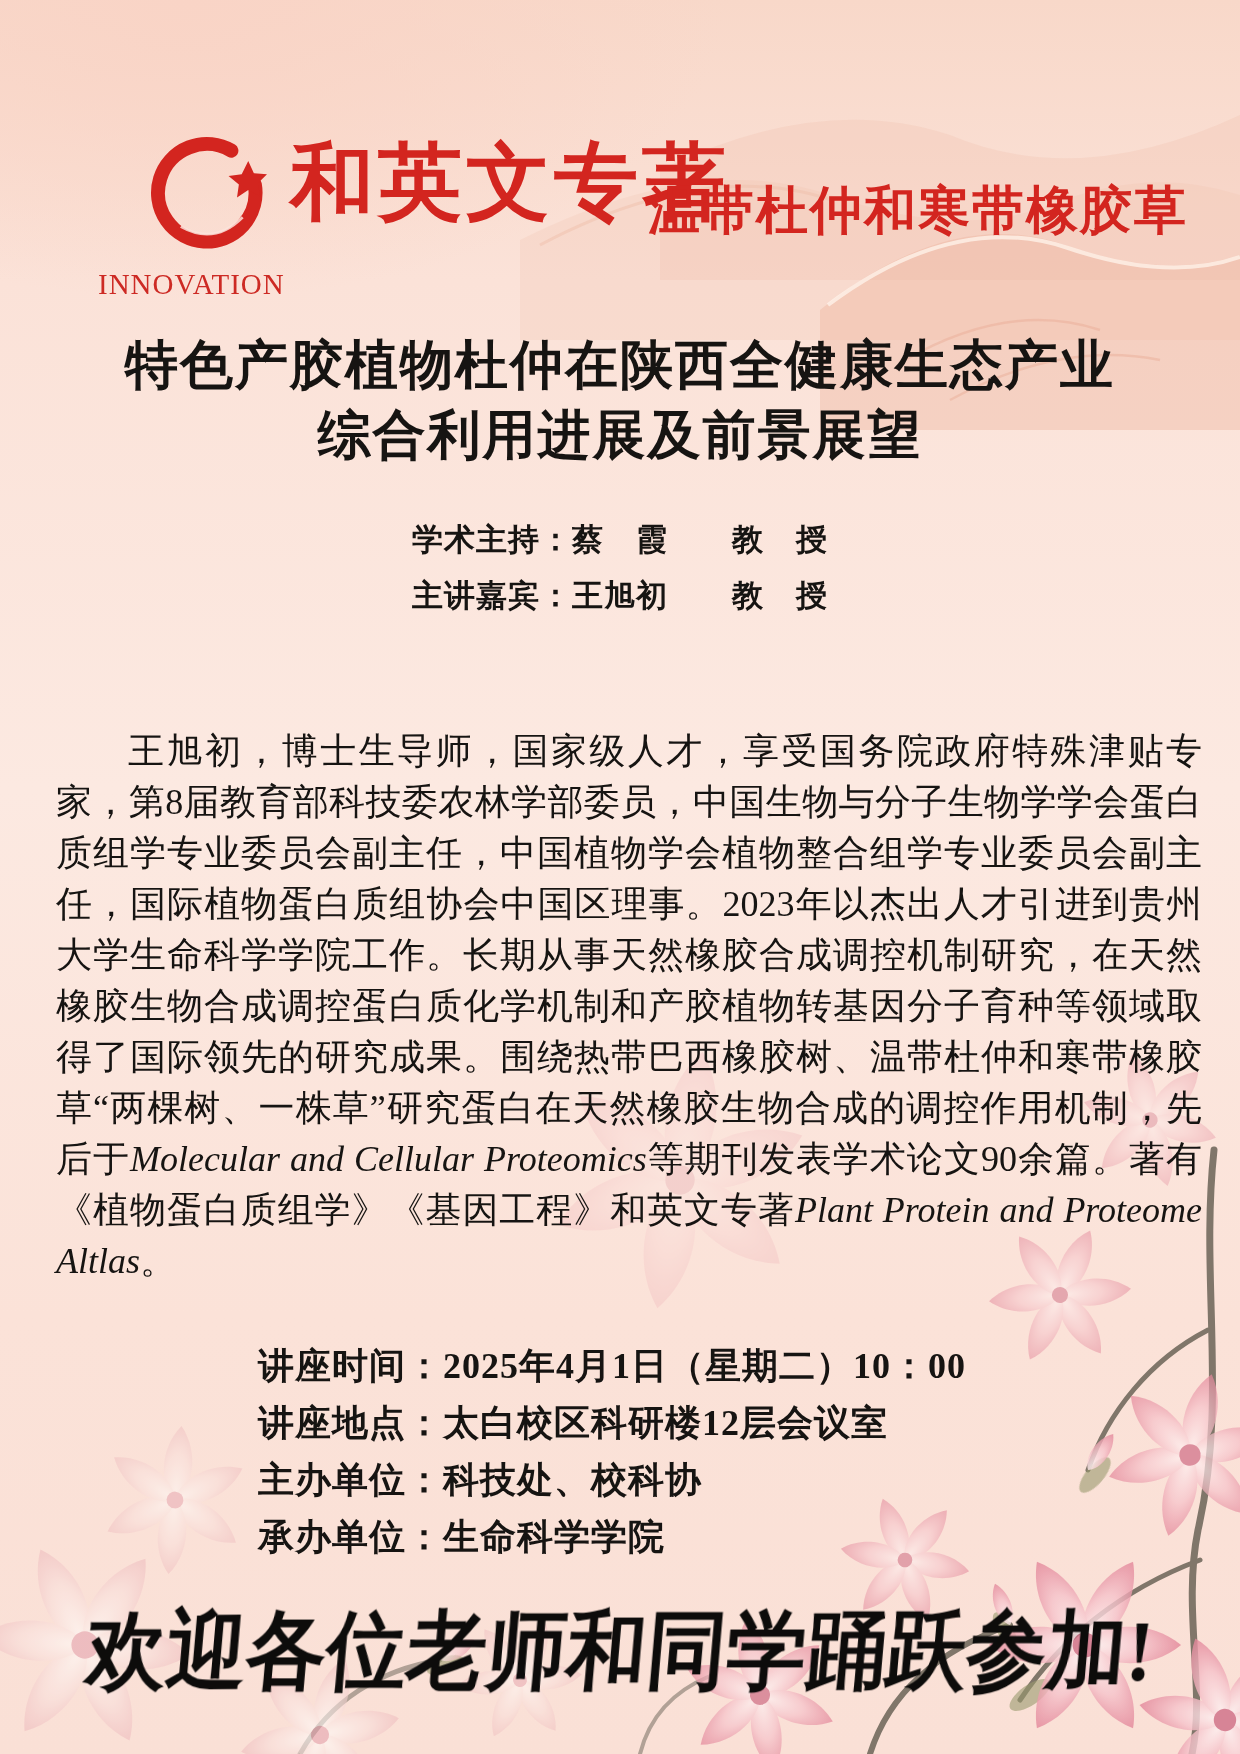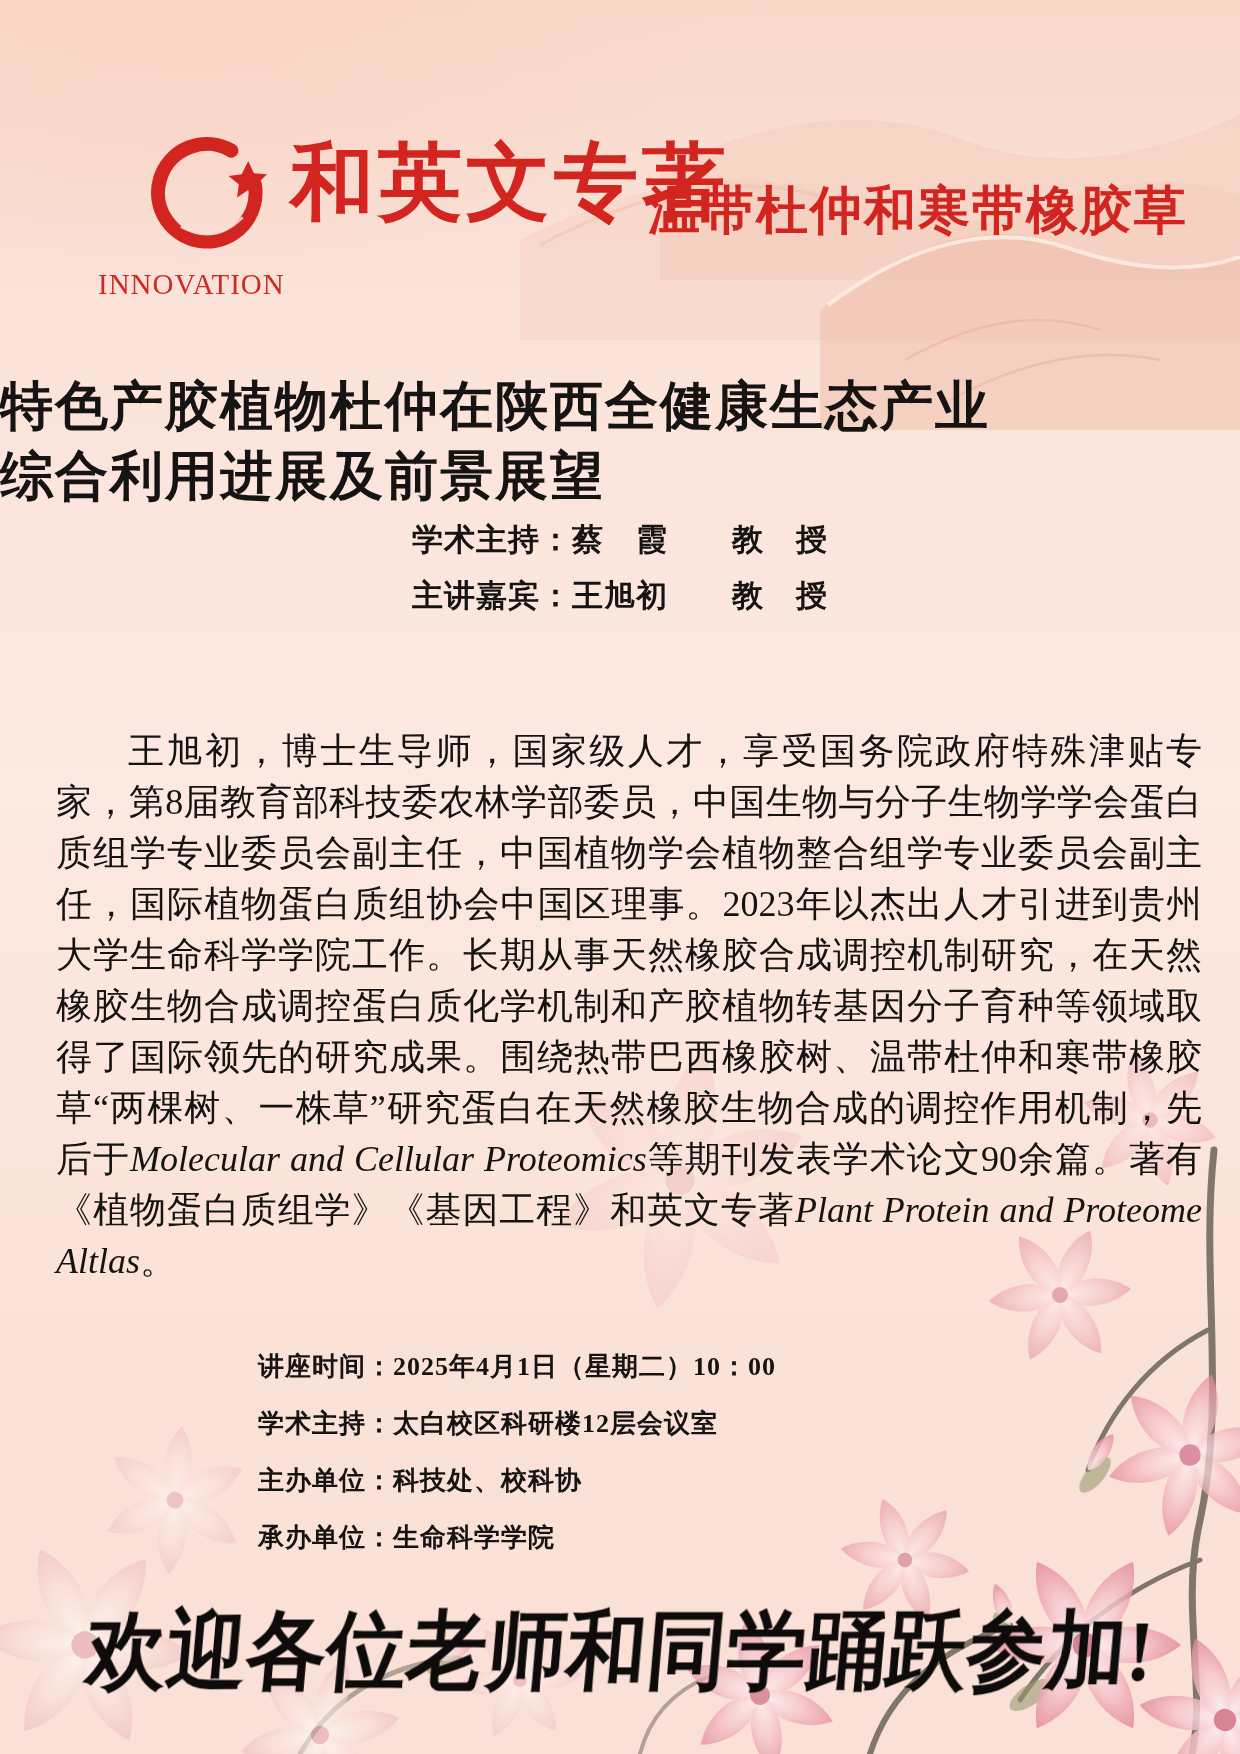--- a/index.html
+++ b/index.html
@@ -33,38 +33,37 @@
     font-family:"Liberation Sans", sans-serif;
     font-size:84px;font-weight:900;color:var(--red);letter-spacing:4px;line-height:1.1;
   }
   .lecture-no{
     position:absolute;left:648px;top:176px;
     font-family:"Liberation Sans", sans-serif;
     font-size:52px;font-weight:700;color:var(--red);letter-spacing:2px;
   }
   .main-title{
     position:absolute;top:330px;left:0;width:100%;
-    text-align:left;font-weight:700;font-size:53px;line-height:70px;letter-spacing:2px;
+    text-align:center;font-weight:700;font-size:53px;line-height:70px;letter-spacing:2px;
     font-family:"Liberation Serif", serif;
-    margin-top:41px;
   }
   .speakers{
     position:absolute;top:512px;left:0;width:100%;
     text-align:center;font-weight:700;font-size:31px;line-height:56px;letter-spacing:1px;
   }
   .bio{
     position:absolute;top:726px;left:32px;right:38px;
     font-size:36px;line-height:51px;
     text-align:justify;text-justify:inter-character;
     text-indent:2em;
     margin-left:24px;
   }
   .event{
     position:absolute;left:258px;top:1338px;
-    font-weight:700;font-size:26px;line-height:57px;letter-spacing:1px;
+    font-weight:700;font-size:36px;line-height:57px;letter-spacing:1px;
   }
   .welcome{
     position:absolute;top:1598px;left:0;width:100%;
     text-align:center;font-weight:900;font-size:80px;color:#0d0c0b;
     transform:skewX(-5deg) scaleY(1.08);
     letter-spacing:0px;
     font-family:"Liberation Serif", serif;
   }
 </style>
 </head>
@@ -247,20 +246,20 @@
 
   <div class="speakers">
     <div>学术主持：蔡　霞　　教　授</div>
     <div>主讲嘉宾：王旭初　　教　授</div>
   </div>
 
   <div class="bio"><span>王旭初，博士生导师，国家级人才，享受国务院政府特殊津贴专家，第8届教育部科技委农林学部委员，中国生物与分子生物学学会蛋白质组学专业委员会副主任，中国植物学会植物整合组学专业委员会副主任，国际植物蛋白质组协会中国区理事。2023年以杰出人才引进到贵州大学生命科学学院工作。长期从事天然橡胶合成调控机制研究，在天然橡胶生物合成调控蛋白质化学机制和产胶植物转基因分子育种等领域取得了国际领先的研究成果。围绕热带巴西橡胶树、温带杜仲和寒带橡胶草“两棵树、一株草”研究蛋白在天然橡胶生物合成的调控作用机制，先后于</span><span style="font-style: italic;">Molecular and Cellular Proteomics</span><span>等期刊发表学术论文90余篇。著有《植物蛋白质组学》《基因工程》和英文专著</span><span style="font-style: italic;">Plant Protein and Proteome Altlas</span><span>。</span></div>
 
   <div class="event">
     <div>讲座时间：2025年4月1日（星期二）10：00</div>
-    <div>学术主持：太白校区科研楼12层会议室</div>
+    <div>讲座地点：太白校区科研楼12层会议室</div>
     <div>主办单位：科技处、校科协</div>
     <div>承办单位：生命科学学院</div>
   </div>
 
   <div class="welcome">欢迎各位老师和同学踊跃参加!</div>
 
 </div>
 
 </body></html>

